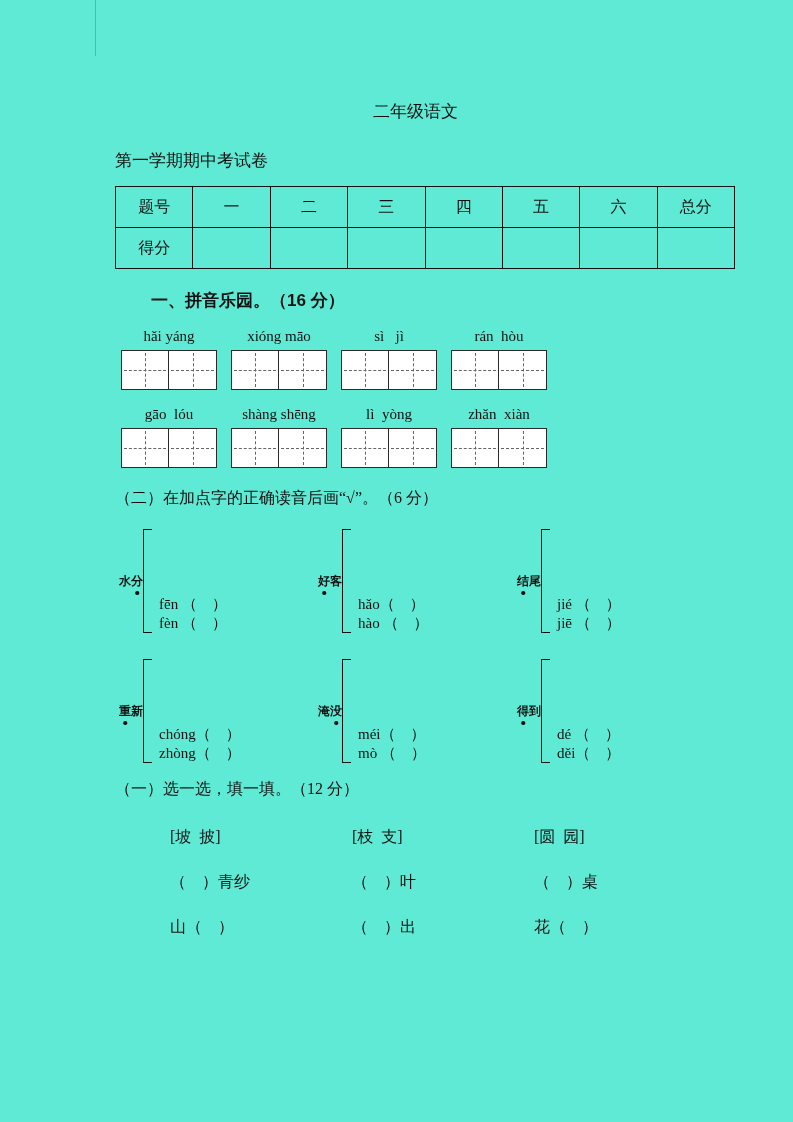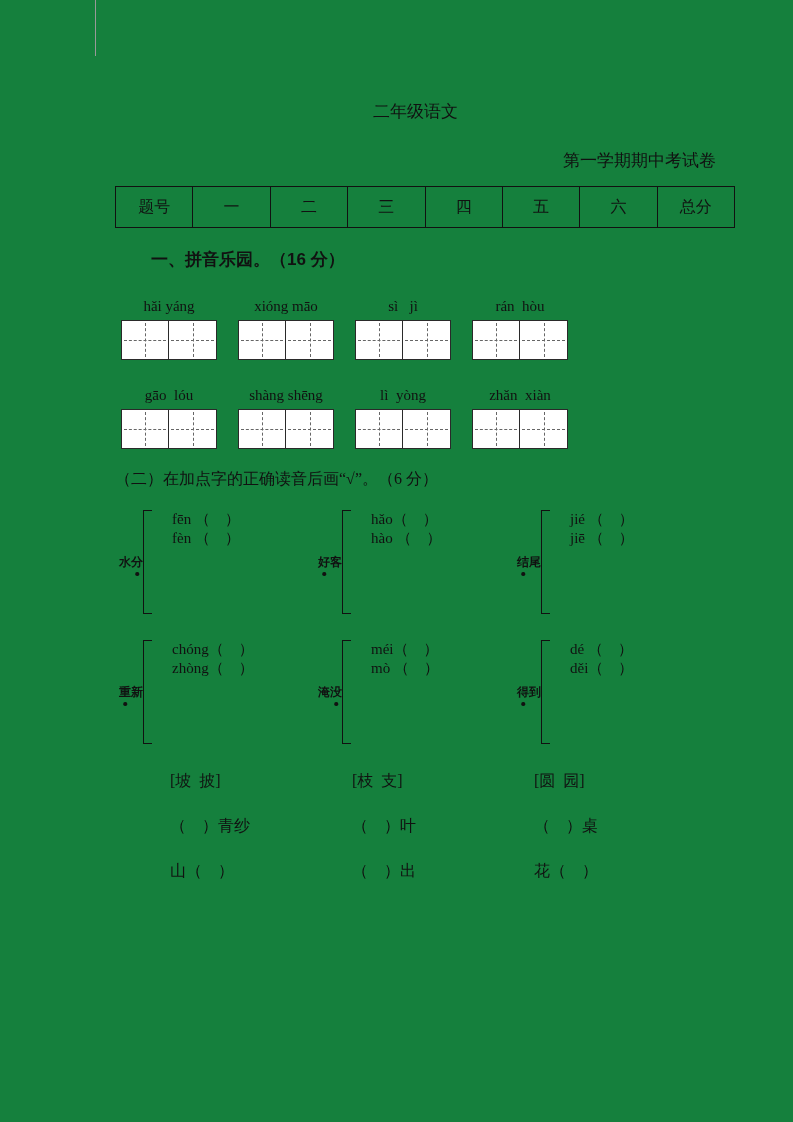--- a/index.html
+++ b/index.html
@@ -1,54 +1,54 @@
 <!DOCTYPE html>
 <html><head>
 <meta charset="utf-8">
 <style>
   * { box-sizing: border-box; }
   html, body { margin: 0; padding: 0; background: #ffffff; }
   .page {
-    position: relative; width: 793px; height: 1122px; background: #15803d;
+    position: relative; width: 793px; height: 1122px; background: #5eead4;
     color: #111111; font-family: "Liberation Serif", "DejaVu Serif", serif;
     overflow: hidden;
     text-decoration: underline;
   }
   .edge-line { position: absolute; left: 95px; top: 0; width: 1px; height: 56px; background: #999999; }
   .content { position: absolute; left: 115px; top: 0; width: 601px; }
 
   .title    { margin: 100px 0 0; font-size: 17px; font-weight: normal; text-align: center; }
-  .subtitle { margin: 26px 0 0;  font-size: 17px; font-weight: normal; text-align: right; }
+  .subtitle { margin: 26px 0 0;  font-size: 17px; font-weight: normal; text-align: left; }
 
   table.score-table { border-collapse: collapse; width: 620px; margin-top: 14px; table-layout: fixed; }
   table.score-table td { border: 1.6px solid #111111; height: 41px; text-align: center; font-size: 16px; padding: 0; }
 
   .sec-heading { margin-top: 20px; font-family: "Liberation Sans", "DejaVu Sans", sans-serif; font-weight: bold; font-size: 17px; margin-left: 36px; }
   .sub-heading { margin-top: 16px; font-size: 16px; }
   .sub-heading.gap { margin-top: 20px; }
 
-  .pinyin-row { display: flex; gap: 21px; padding-left: 6px; margin-top: 27px; }
+  .pinyin-row { display: flex; gap: 14px; padding-left: 6px; margin-top: 16px; }
   .slot { width: 96px; }
   .pinyin { font-size: 15px; white-space: pre; text-align: center; margin-bottom: 5px; }
   .grid-group { display: flex; }
   .grid-cell { width: 48px; height: 40px; border: 1px solid #2a2a2a; position: relative; background: #fff; }
   .grid-cell + .grid-cell { border-left: none; }
   .grid-cell::before { content: ""; position: absolute; left: 2px; right: 2px; top: 50%; border-top: 1px dashed #666666; }
   .grid-cell::after  { content: ""; position: absolute; top: 2px; bottom: 2px; left: 50%; border-left: 1px dashed #666666; }
 
   .pron-row { display: flex; margin-top: 20px; padding-left: 4px; }
   .pron-row.second { margin-top: 26px; }
   .pron-group { width: 225px; display: flex; align-items: center; }
   .pron-word { font-size: 12px; font-weight: bold; white-space: nowrap; }
   .dotted { position: relative; }
   .dotted::after { content: ""; position: absolute; left: 50%; transform: translateX(-50%); bottom: -7px;
                    width: 3.5px; height: 3.5px; border-radius: 50%; background: #111111; }
   .bracket { align-self: stretch; width: 9px; border-left: 1.6px solid #111111;
              border-top: 1.6px solid #111111; border-bottom: 1.6px solid #111111; }
-  .pron-options { display: flex; flex-direction: column; justify-content: flex-start; height: 104px; padding-left: 7px; margin-left: 13px; }
+  .pron-options { display: flex; flex-direction: column; justify-content: flex-end; height: 104px; padding-left: 7px; }
   .pron-option { font-size: 15px; white-space: pre; }
 
   .sec-heading.second { margin-top: 30px; }
   .choose-block { margin-top: 14px; padding-left: 55px; display: flex; }
   .choose-col { width: 197px; }
   .choose-line { font-size: 16px; line-height: 45px; white-space: pre; }
 </style>
 </head>
 <body>
 
@@ -64,20 +64,30 @@
         <tr>
           <td>题号</td>
           <td>一</td>
           <td>二</td>
           <td>三</td>
           <td>四</td>
           <td>五</td>
           <td>六</td>
           <td>总分</td>
         </tr>
+        <tr>
+          <td>得分</td>
+          <td></td>
+          <td></td>
+          <td></td>
+          <td></td>
+          <td></td>
+          <td></td>
+          <td></td>
+        </tr>
       </tbody>
     </table>
 
     <div class="sec-heading">一、拼音乐园。（16 分）</div>
 
     <div class="pinyin-row">
       <div class="slot">
         <div class="pinyin">hǎi yáng</div>
         <div class="grid-group">
           <div class="grid-cell"></div>
@@ -187,20 +197,21 @@
       <div class="pron-group">
         <div class="pron-word"><span></span><span class="dotted">得</span><span>到</span></div>
         <div class="bracket"></div>
         <div class="pron-options">
           <div class="pron-option">dé （    ）</div>
           <div class="pron-option">děi（    ）</div>
         </div>
       </div>
     </div>
 
+    <div class="sub-heading">（一）选一选，填一填。（12 分）</div>
 
     <div class="choose-block">
       <div class="choose-col">
         <div class="choose-line">[坡  披]</div>
         <div class="choose-line">（    ）青纱</div>
         <div class="choose-line">山（    ）</div>
       </div>
       <div class="choose-col">
         <div class="choose-line">[枝  支]</div>
         <div class="choose-line">（    ）叶</div>

